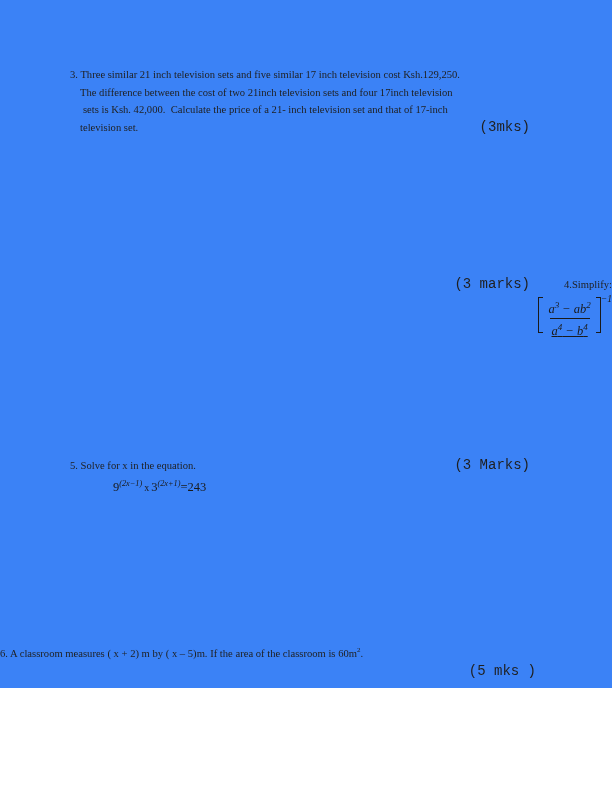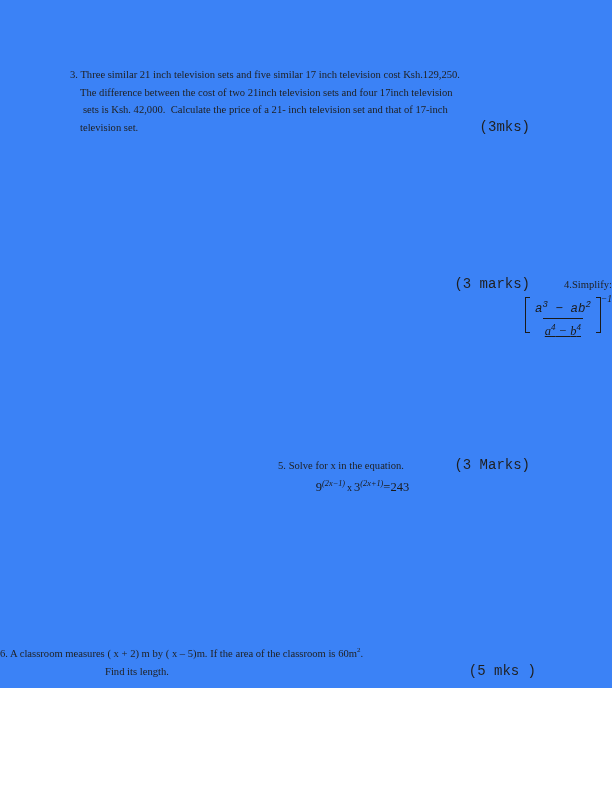--- a/index.html
+++ b/index.html
@@ -84,21 +84,20 @@
     align-items: center;
     justify-content: center;
     padding: 0 3px;
     font-style: italic;
     font-size: 12.5px;
     line-height: 15px;
   }
   .frac .num {
     padding: 1px 2px 1px 2px;
     white-space: pre;
-    font-family: Liberation Mono, monospace;
   }
   .frac .den {
     border-top: 1.4px solid #1a1a1a;
     padding: 1px 2px 1px 2px;
     white-space: pre;
     text-decoration: underline;
   }
   .frac sup {
     font-size: 0.72em;
     font-style: italic;
@@ -108,21 +107,21 @@
     vertical-align: top;
     font-size: 9.5px;
     font-style: italic;
     position: relative;
     top: -3px;
     left: 0px;
     white-space: pre;
   }
 
   
-  #q5 { top: 457px; text-align: center; }
+  #q5 { top: 457px; }
   #q5 .q-line.l1 { padding-left: 70px; }
   #q5 .marks { right: 82px; top: 0px; }
   .eq5 {
     padding-left: 84px;
     margin-top: 4px;
     font-size: 12.5px;
     line-height: 16px;
     white-space: pre;
     font-family: "Liberation Serif", "DejaVu Serif", serif;
     margin-left: 29px;
@@ -180,17 +179,16 @@
   </div>
 
   <div class="q-block" id="q5">
     <div class="q-line l1">5. Solve for x in the equation.</div>
     <div class="marks">(3 Marks)</div>
     <div class="eq5"><span class="base">9</span><sup>(2x−1)</sup><span class="times">x</span><span class="base">3</span><sup>(2x+1)</sup><span>=</span><span>243</span></div>
   </div>
 
   <div class="q-block" id="q6">
     <div class="q-line l1"><span>6. A classroom measures ( x + 2) m by ( x – 5)m. If the area of the classroom is 60m</span><sup>2</sup><span>.</span></div>
-    <div class="q-line l2">Find its length.</div>
     <div class="marks">(5 mks )</div>
   </div>
 
 </div>
 
 </body></html>

